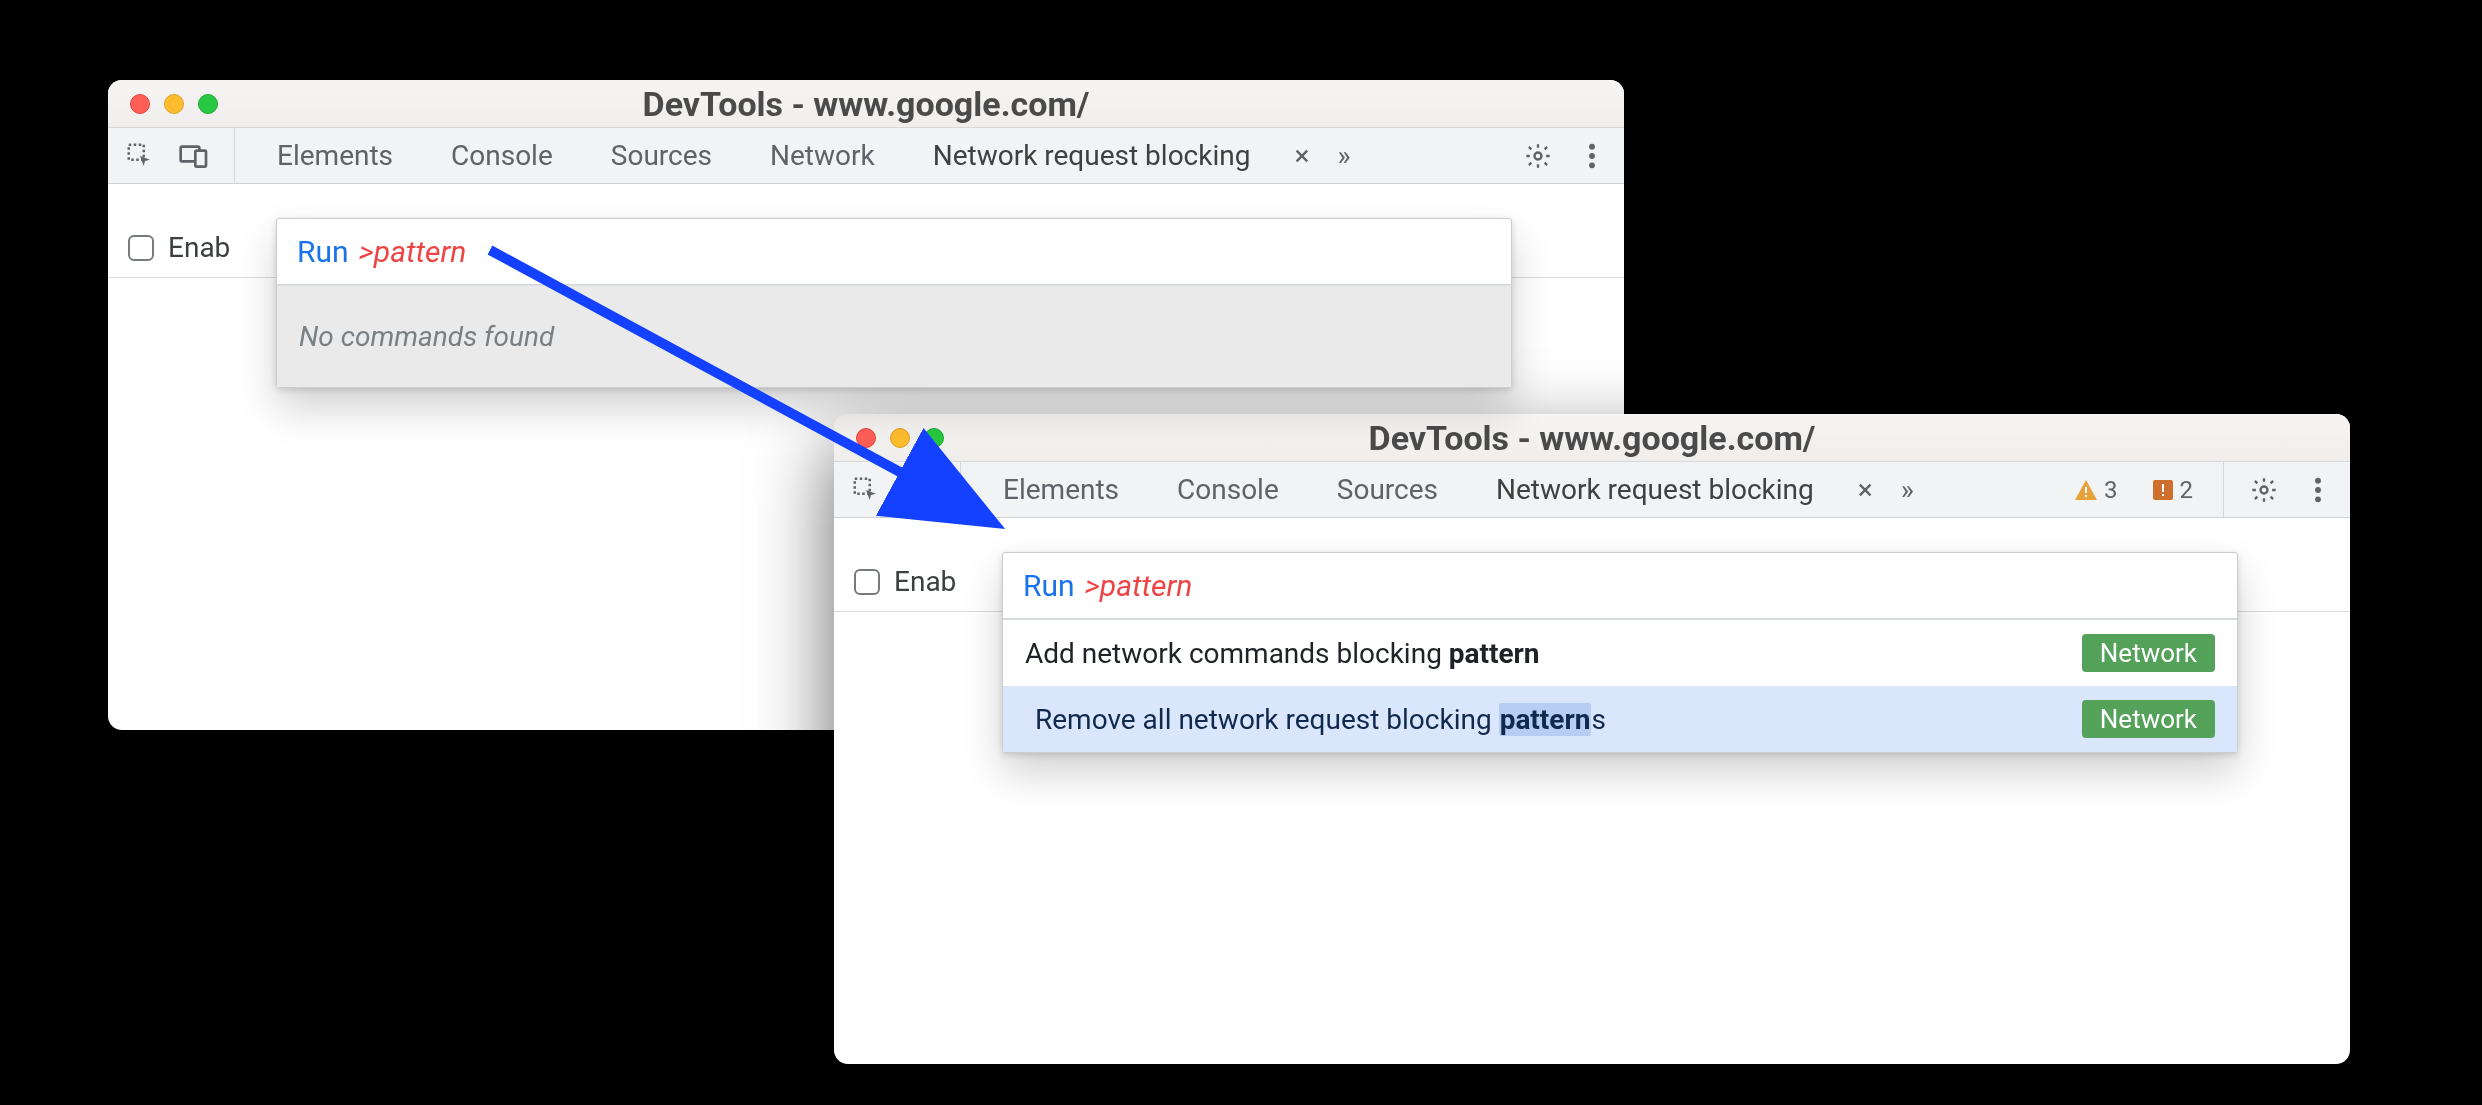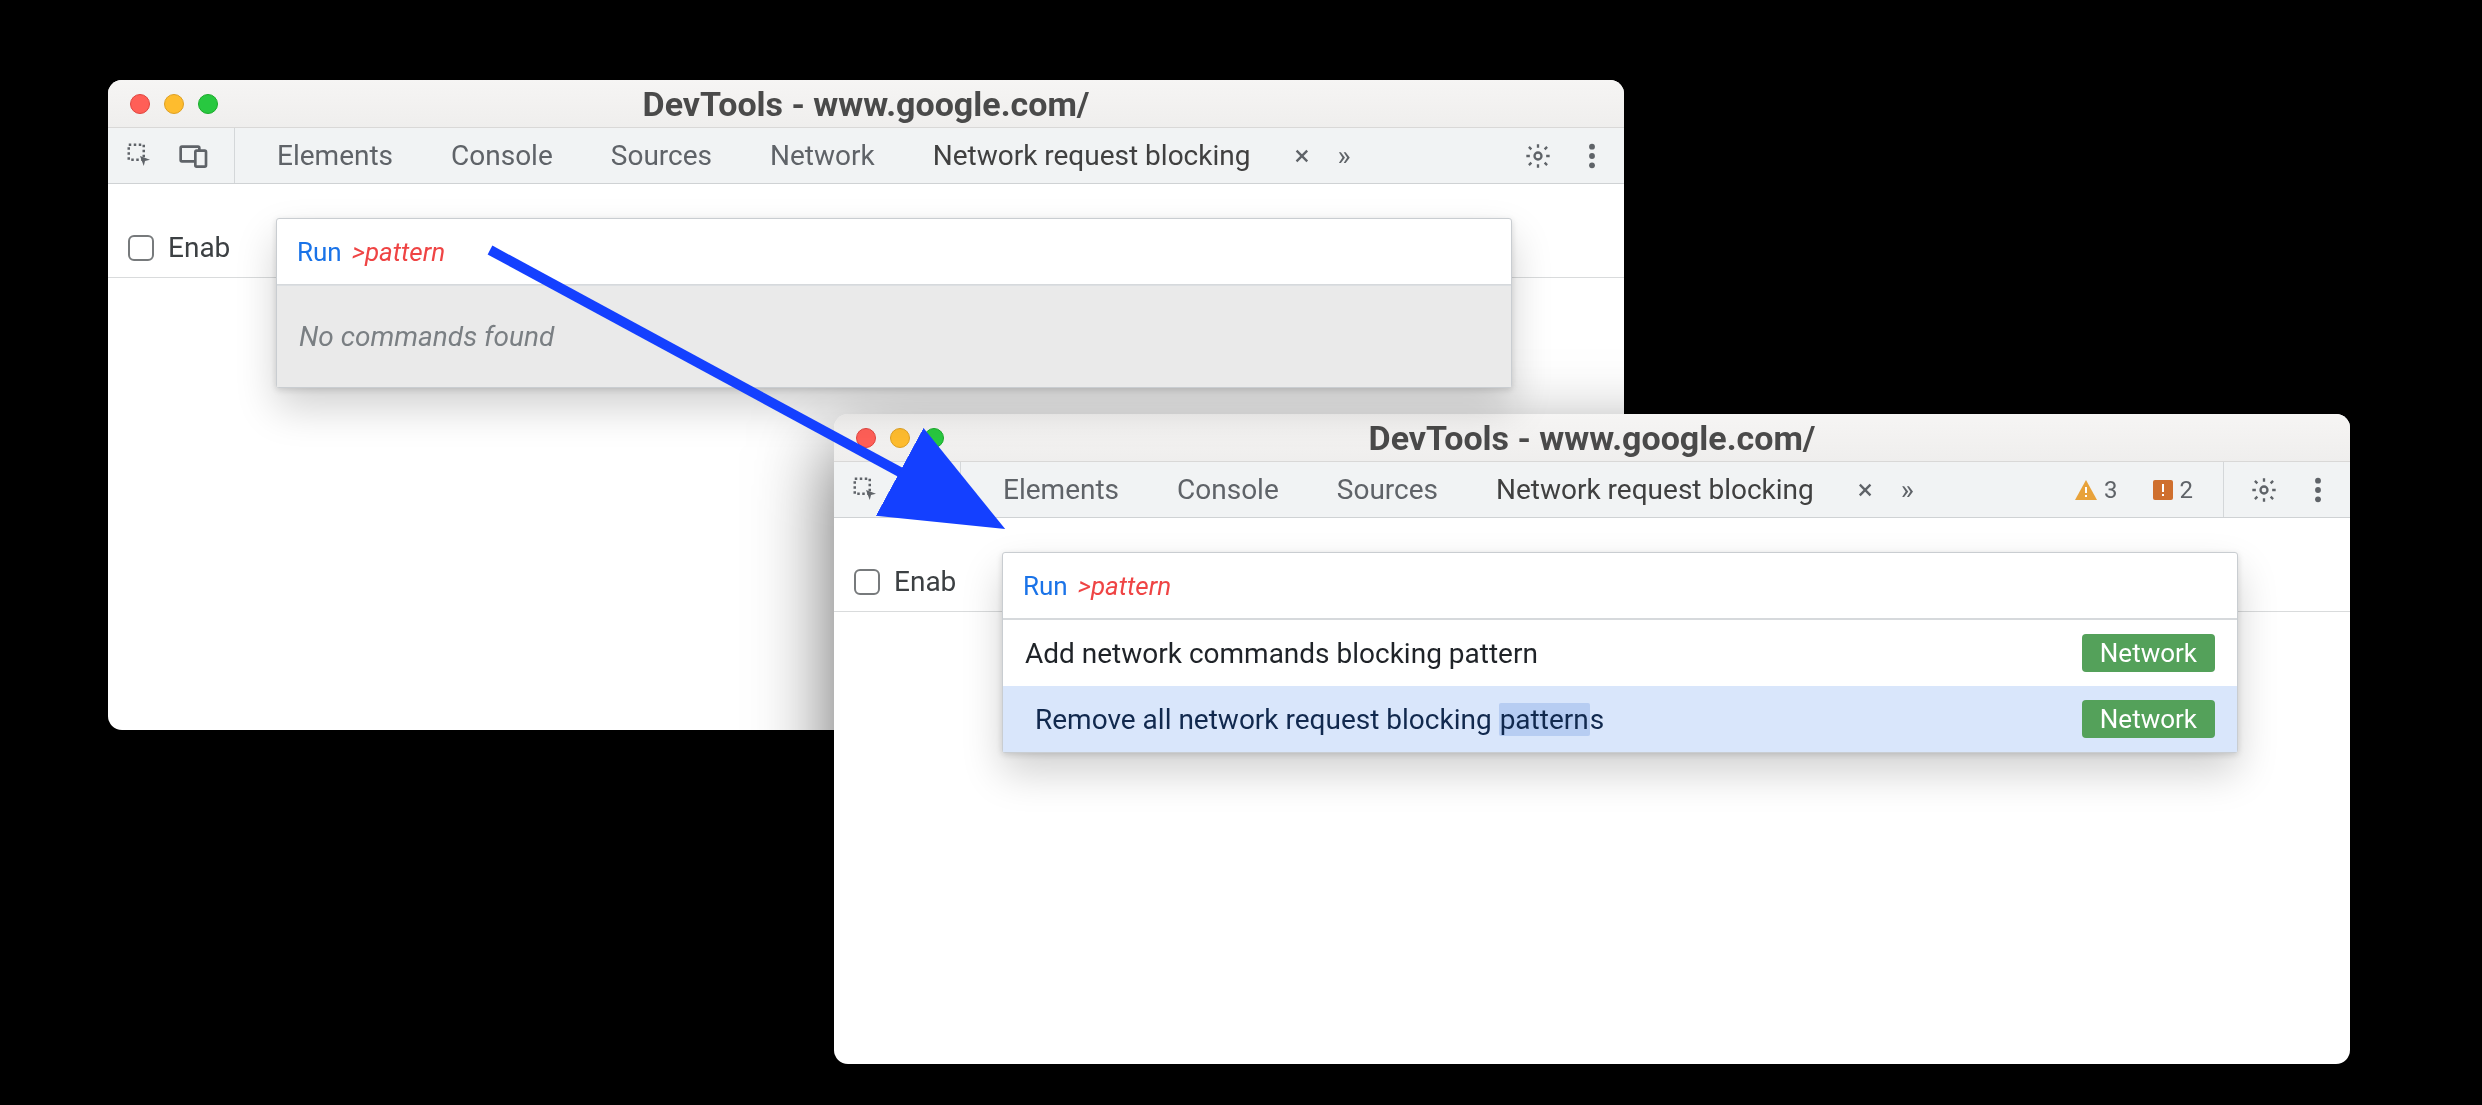--- a/index.html
+++ b/index.html
@@ -74,21 +74,21 @@
     background:#fff;
     border:1px solid #c9cdd1;
     border-radius:3px;
     box-shadow:0 20px 40px rgba(0,0,0,.18), 0 2px 6px rgba(0,0,0,.14);
     z-index:5;
   }
   .cmd-input {
     display:flex; align-items:center;
     height:66px;
     padding:0 20px;
-    font-size:26px;
+    font-size:30px;
     border-bottom:1px solid #d6d9dc;
   }
   .cmd-run { color:#1a73e8; margin-right:10px; font-weight:400;}
   .cmd-text { color:#ef4444;font-style:italic; }
   .cmd-list { }
   .cmd-empty {
     background:#eaeaea;
     color:#7a7f83;
     font-style:italic;
     font-size:28px;
@@ -96,21 +96,21 @@
     border-top:1px solid #dcdfe2;
   }
   .cmd-item {
     display:flex; align-items:center; justify-content:space-between;
     padding:14px 22px;
     font-size:28px;
     color:#1f2328;
     cursor:pointer;
   }
   .cmd-item.hl { background:#d9e6fb; color:#11294e;padding-left:32px;}
-  .cmd-item .label b { font-weight:400; }
+  .cmd-item .label b { font-weight:700; }
   .cmd-item.hl .label b { background:#b7cdf2; padding:0 1px; border-radius:2px;}
   .badge {
     background:#54a15a;
     color:#fff;
     font-size:26px;
     padding:4px 18px;
     border-radius:4px;
   }
   .spacer{flex:1;}
   .iconpad{padding:0 6px;}

